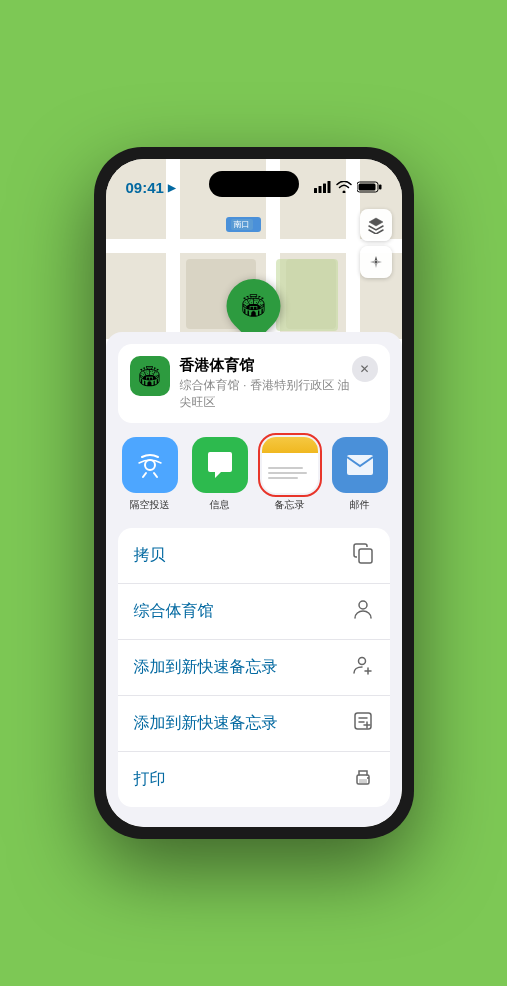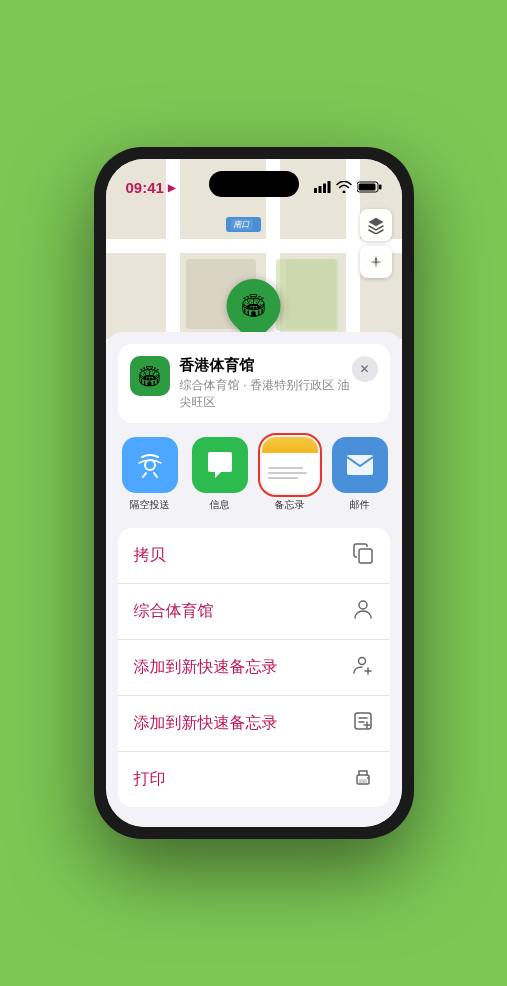--- a/index.html
+++ b/index.html
@@ -35,21 +35,21 @@
       display: flex;
       align-items: center;
       justify-content: space-between;
       padding: 12px 20px 0;
       position: relative;
       z-index: 10;
     }
     .status-time {
       font-size: 15px;
       font-weight: 600;
-      color: #be185d;
+      color: #0369a1;
       display: flex;
       align-items: center;
       gap: 2px;
     }
     .status-icons {
       display: flex;
       align-items: center;
       gap: 5px;
     }
     
@@ -276,21 +276,21 @@
       align-items: center;
       justify-content: space-between;
       padding: 14px 16px;
       border-bottom: 0.5px solid #e5e5ea;
     }
     .action-item:last-child {
       border-bottom: none;
     }
     .action-text {
       font-size: 16px;
-      color: #be185d;
+      color: #0369a1;
     }
     .action-icon {
       font-size: 20px;
       color: #666;
     }
     
     .home-indicator {
       position: absolute;
       bottom: 8px;
       left: 50%;
@@ -348,21 +348,21 @@
         <div class="map-block" style="top:100px; left:80px; width:70px; height:70px;"></div>
         <div class="map-block" style="top:100px; left:180px; width:50px; height:70px;"></div>
         <div class="map-park" style="top:100px; left:170px; width:62px; height:72px; opacity:0.6;"></div>
         <div class="map-block" style="top:200px; left:20px; width:30px; height:60px;"></div>
         <div class="map-block" style="top:200px; left:80px; width:70px; height:60px;"></div>
         <div class="map-block" style="top:200px; left:180px; width:50px; height:60px;"></div>
         <div class="map-block" style="top:200px; left:260px; width:60px; height:60px;"></div>
       </div>
 
       <div class="map-label">
-        <span style="background:#5a9bd4; color:#fff; font-size:8px; padding:1px 3px; border-radius:2px; margin-right:3px;font-style:italic;">南口</span>
+        <span style="background:#5a9bd4; color:#fff; font-size:8px; padding:1px 3px; border-radius:2px; margin-right:3px;">南口</span>
       </div>
 
       <div class="map-controls">
         <div class="map-control-btn">
           <svg width="18" height="18" viewBox="0 0 18 18">
             <path d="M9 2L2 6l7 4 7-4L9 2z" fill="#555" stroke="#555" stroke-width="0.5"></path>
             <path d="M2 10l7 4 7-4" fill="none" stroke="#555" stroke-width="1.5" stroke-linecap="round"></path>
             <path d="M2 14l7 4 7-4" fill="none" stroke="#555" stroke-width="1.5" stroke-linecap="round"></path>
           </svg>
         </div>

